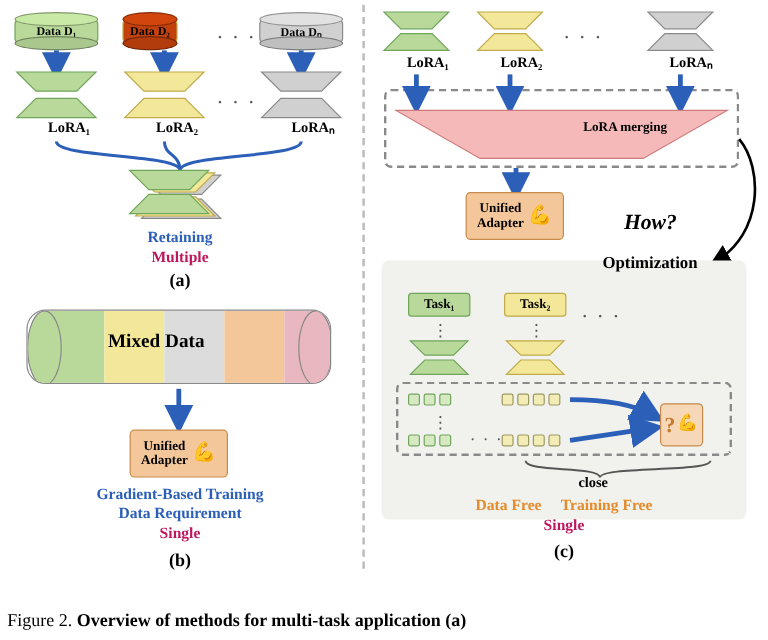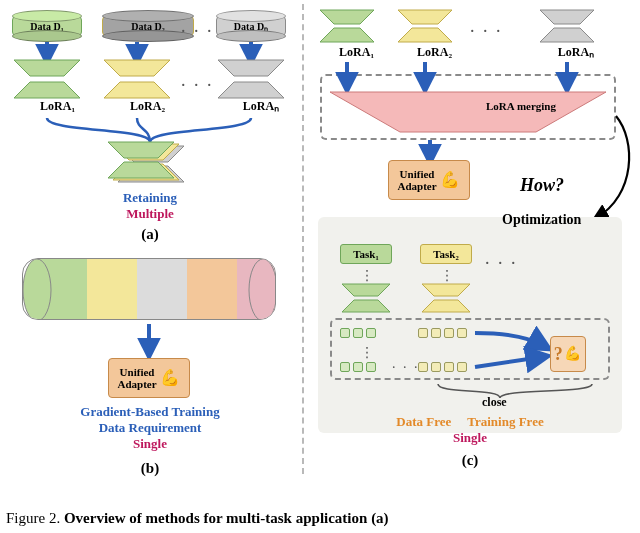--- a/index.html
+++ b/index.html
@@ -105,21 +105,21 @@
 </head>
 <body>
 
 <div class="canvas">
 
   <div class="divider abs" style="left:302px;"></div>
 
   <div class="cyl abs" style="left:12px; top:14px; width:70px; height:24px; background:#b9d99a; border:1px solid #6fa65a;">
     <span class="txt">Data D₁</span>
   </div>
-  <div class="cyl abs" style="left:102px; top:14px; width:92px; height:24px; background:#a3a3a3; border:1px solid #c0ab4a;text-align:right;">
+  <div class="cyl abs" style="left:102px; top:14px; width:46px; height:24px; background:#c2410c; border:1px solid #c0ab4a;text-align:right;">
     <span class="txt">Data D₂</span>
   </div>
   <div class="abs ellipsis" style="left:181px; top:16px;">. . .</div>
   <div class="cyl abs" style="left:216px; top:14px; width:70px; height:24px; background:#d0d0d0; border:1px solid #8a8a8a;">
     <span class="txt">Data Dₙ</span>
   </div>
 
   <svg class="shape" style="left:0;top:0;width:300px;height:200px">
     <defs>
       <marker id="ahB" viewBox="0 0 10 10" refX="6" refY="5" markerWidth="6" markerHeight="6" orient="auto">
@@ -179,20 +179,21 @@
       <ellipse cx="14" cy="31" rx="14" ry="31" fill="#b9d99a"></ellipse>
       <rect x="14" y="0" width="50" height="62" fill="#b9d99a"></rect>
       <rect x="64" y="0" width="50" height="62" fill="#f3e79a"></rect>
       <rect x="114" y="0" width="50" height="62" fill="#dcdcdc"></rect>
       <rect x="164" y="0" width="50" height="62" fill="#f3c79a"></rect>
       <rect x="214" y="0" width="40" height="62" fill="#e8b7c0"></rect>
       <ellipse cx="240" cy="31" rx="14" ry="31" fill="#e8b7c0" stroke="#888"></ellipse>
       <ellipse cx="14" cy="31" rx="14" ry="31" fill="none" stroke="#888"></ellipse>
     </svg>
   </div>
+  <div class="abs lbl bold" style="left:90px; top:276px; font-size:16px;">Mixed Data</div>
 
   <svg class="shape" style="left:0;top:0;width:300px;height:520px">
     <defs>
       <marker id="ahB2" viewBox="0 0 10 10" refX="6" refY="5" markerWidth="6" markerHeight="6" orient="auto">
         <path d="M0,0 L10,5 L0,10 z" class="arrHeadB"></path>
       </marker>
     </defs>
     <line x1="149" y1="324" x2="149" y2="352" class="arrB" marker-end="url(#ahB2)"></line>
   </svg>
 

